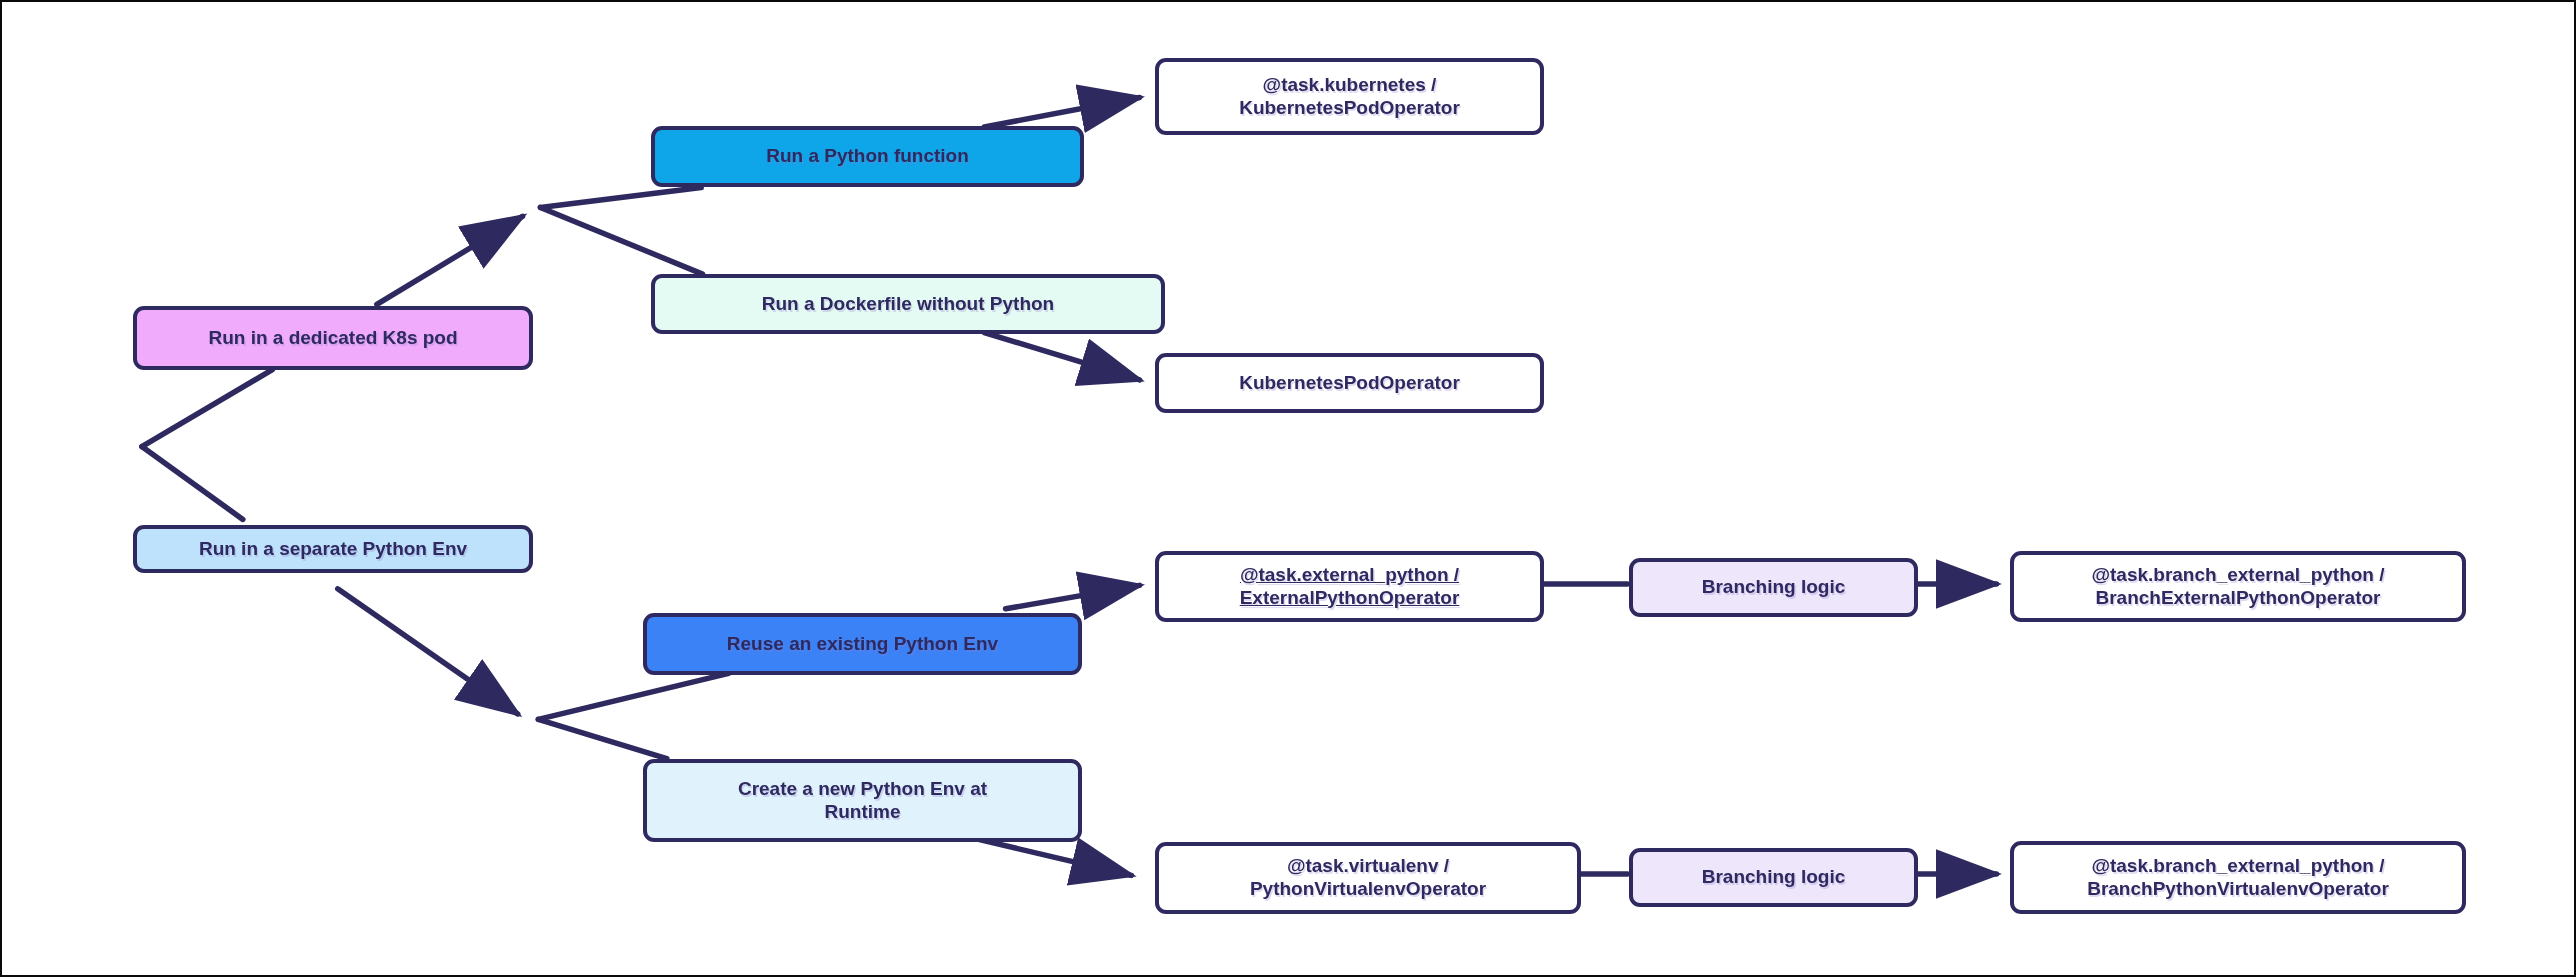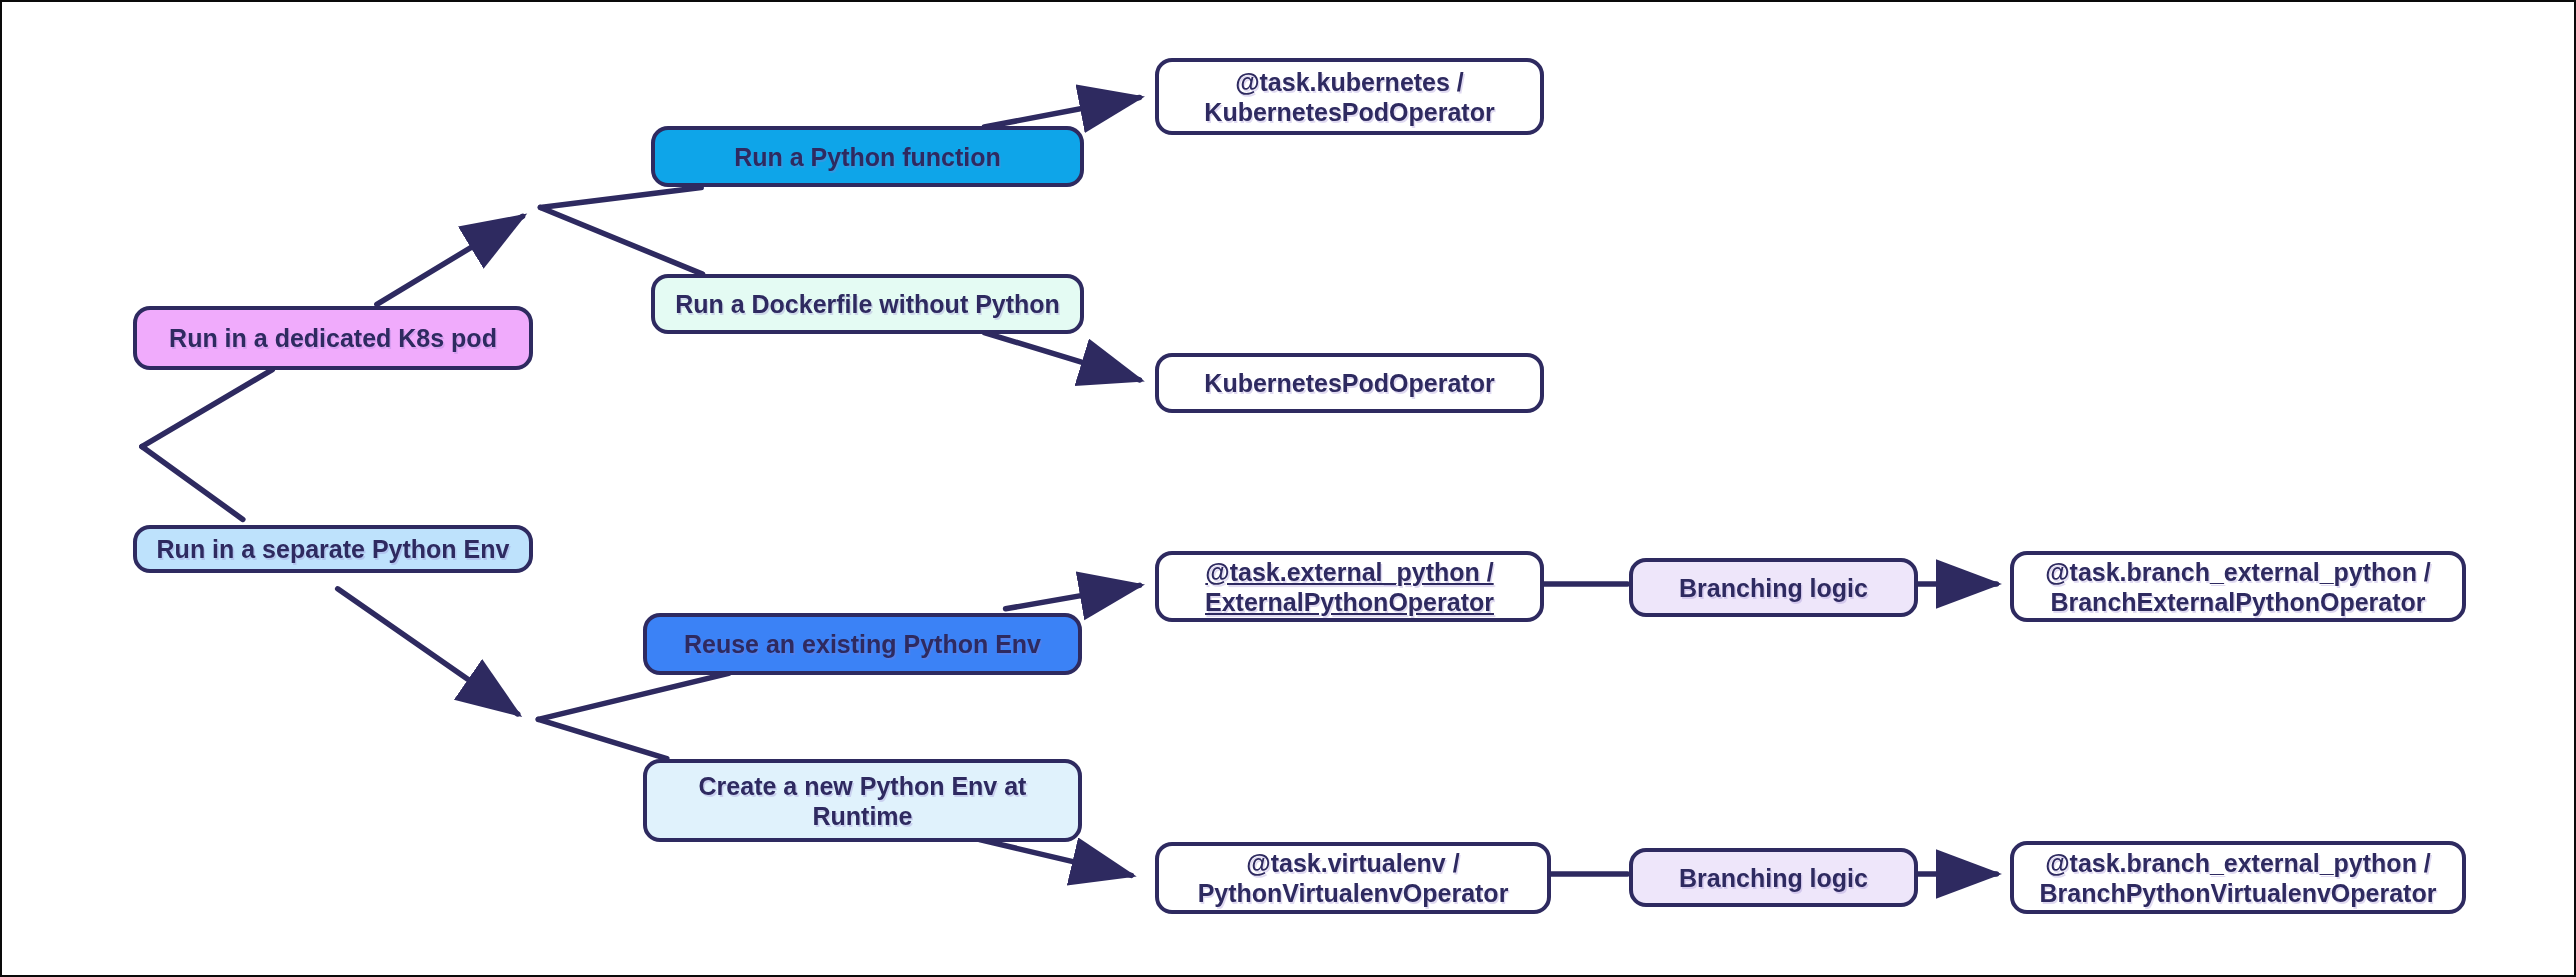--- a/index.html
+++ b/index.html
@@ -19,23 +19,23 @@
     width: 100%; height: 100%;
   }
   .node {
     position: absolute;
     box-sizing: border-box;
     display: flex;
     align-items: center;
     justify-content: center;
     text-align: center;
     border: 4.8px solid #2e2a60;
-    border-radius: 17px;
+    border-radius: 11px;
     font-weight: 700;
-    font-size: 25px;
+    font-size: 19px;
     line-height: 1.2;
     letter-spacing: 0px;
     white-space: pre-line;
     padding: 0 15px;
     color: #2e2a60;
     text-shadow: 1.4px 2.1px 0 rgba(144,121,205,0.28);
   }
 </style>
 </head>
 <body>
@@ -63,32 +63,32 @@
         <line x1="2233" y1="847" x2="2360" y2="847" stroke="#2e2a60" stroke-width="8" stroke-linecap="round"></line>
         <line x1="2775" y1="847" x2="2897" y2="847" stroke="#2e2a60" stroke-width="8" stroke-linecap="round" marker-end="url(#arrowhead)"></line>
         <line x1="2233" y1="1269" x2="2360" y2="1269" stroke="#2e2a60" stroke-width="8" stroke-linecap="round"></line>
         <line x1="2775" y1="1269" x2="2897" y2="1269" stroke="#2e2a60" stroke-width="8" stroke-linecap="round" marker-end="url(#arrowhead)"></line>
       </g>
   </svg>
   <div>
       <div class="node" style="left: 131px; top: 304px; width: 400px; height: 64px; background: #f0abfc; border-color: rgb(46, 42, 96); color: rgb(46, 42, 96);">Run in a dedicated K8s pod</div>
       <div class="node" style="left: 131px; top: 523px; width: 400px; height: 48px; background: rgb(190, 226, 252); border-color: rgb(46, 42, 96); color: rgb(46, 42, 96);">Run in a separate Python Env</div>
       <div class="node" style="left: 649px; top: 124px; width: 433px; height: 61px; background: #0ea5e9; border-color: rgb(46, 42, 96); color: rgb(46, 42, 96);">Run a Python function</div>
-      <div class="node" style="left: 649px; top: 272px; width: 433px; height: 60px; background: rgb(228, 251, 243); border-color: rgb(46, 42, 96); color: rgb(46, 42, 96);">Run a Dockerfile without Python</div>
+      <div class="node" style="left: 649px; top: 272px; width: 514px; height: 60px; background: rgb(228, 251, 243); border-color: rgb(46, 42, 96); color: rgb(46, 42, 96);">Run a Dockerfile without Python</div>
       <div class="node" style="left: 1153px; top: 56px; width: 389px; height: 77px; background: rgb(255, 255, 255); border-color: rgb(46, 42, 96); color: rgb(46, 42, 96);">@task.kubernetes /
 KubernetesPodOperator</div>
       <div class="node" style="left: 1153px; top: 351px; width: 389px; height: 60px; background: rgb(255, 255, 255); border-color: rgb(46, 42, 96); color: rgb(46, 42, 96);">KubernetesPodOperator</div>
       <div class="node" style="left: 641px; top: 611px; width: 439px; height: 62px; background: #3b82f6; border-color: rgb(46, 42, 96); color: rgb(46, 42, 96);">Reuse an existing Python Env</div>
       <div class="node" style="left: 641px; top: 757px; width: 439px; height: 83px; background: rgb(224, 242, 252); border-color: rgb(46, 42, 96); color: rgb(46, 42, 96);">Create a new Python Env at
 Runtime</div>
       <div class="node" style="left: 1153px; top: 549px; width: 389px; height: 71px; background: rgb(255, 255, 255); border-color: rgb(46, 42, 96); color: rgb(46, 42, 96); text-decoration: underline;">@task.external_python /
 ExternalPythonOperator</div>
       <div class="node" style="left: 1627px; top: 556px; width: 289px; height: 59px; background: rgb(238, 230, 250); border-color: rgb(46, 42, 96); color: rgb(46, 42, 96);">Branching logic</div>
       <div class="node" style="left: 2008px; top: 549px; width: 456px; height: 71px; background: rgb(255, 255, 255); border-color: rgb(46, 42, 96); color: rgb(46, 42, 96);">@task.branch_external_python /
 BranchExternalPythonOperator</div>
-      <div class="node" style="left: 1153px; top: 840px; width: 396px; height: 72px; background: rgb(255, 255, 255); border-color: rgb(46, 42, 96); color: rgb(46, 42, 96);">@task.virtualenv /
+      <div class="node" style="left: 1153px; top: 840px; width: 426px; height: 72px; background: rgb(255, 255, 255); border-color: rgb(46, 42, 96); color: rgb(46, 42, 96);">@task.virtualenv /
 PythonVirtualenvOperator</div>
       <div class="node" style="left: 1627px; top: 846px; width: 289px; height: 59px; background: rgb(238, 230, 250); border-color: rgb(46, 42, 96); color: rgb(46, 42, 96);">Branching logic</div>
       <div class="node" style="left: 2008px; top: 839px; width: 456px; height: 73px; background: rgb(255, 255, 255); border-color: rgb(46, 42, 96); color: rgb(46, 42, 96);">@task.branch_external_python /
 BranchPythonVirtualenvOperator</div>
     </div>
 </div>
 
 
 </body></html>

